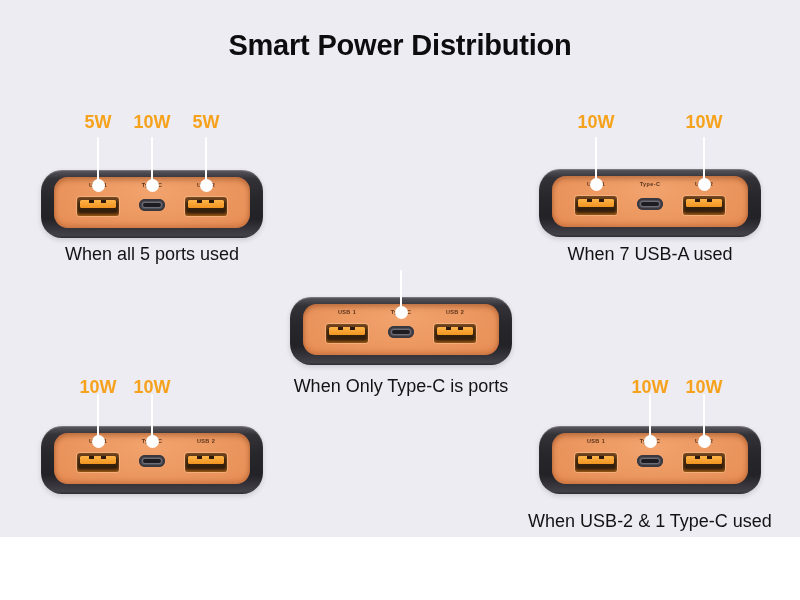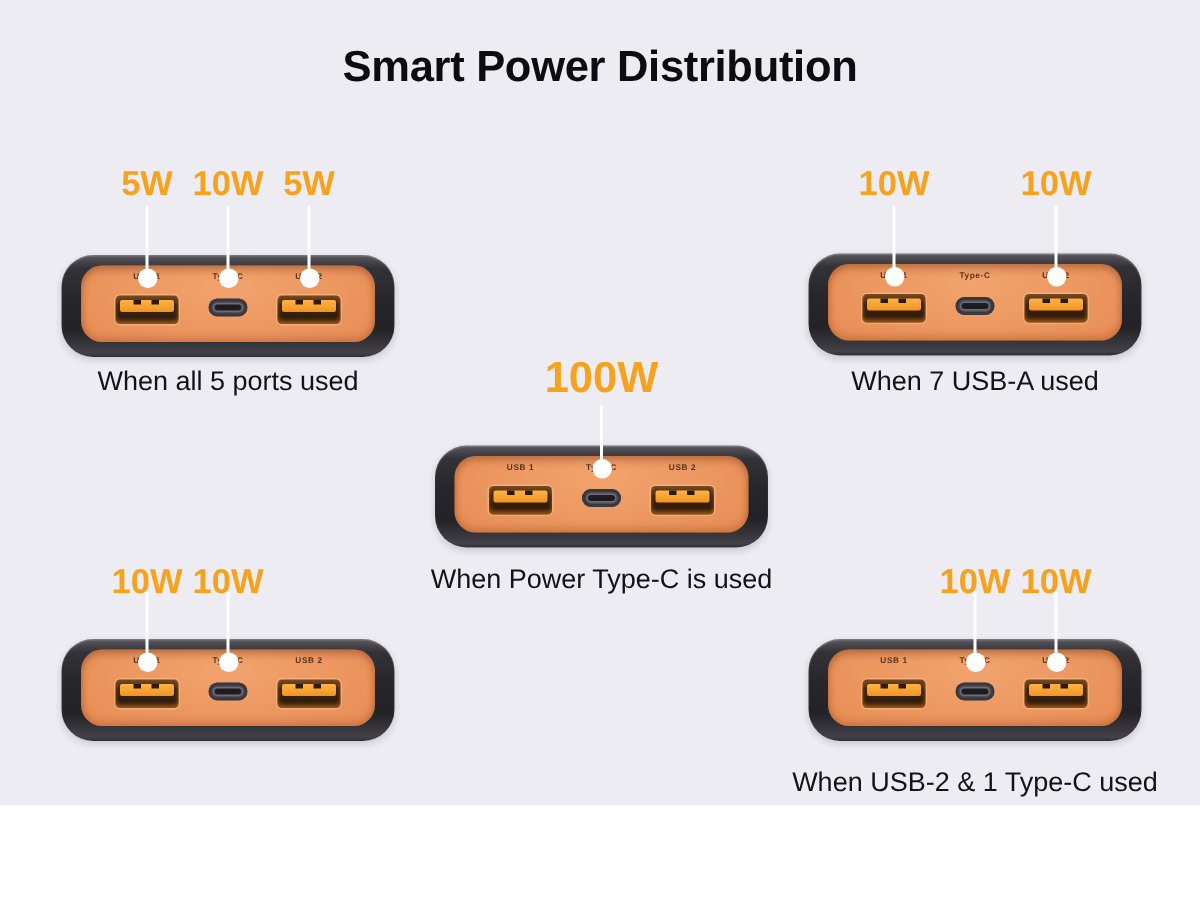--- a/index.html
+++ b/index.html
@@ -52,21 +52,21 @@
   }
   .dot {
     position:absolute; top:9px; width:13px; height:13px; border-radius:50%;
     background:#FFFFFF; z-index:4;
   }
   .cline {
     position:absolute; width:2.5px; background:#FFFFFF; border-radius:1.5px; z-index:3;
   }
   .watt {
     position:absolute; width:100px; text-align:center;
-    font-size:23px; line-height:30px; font-weight:700; color:#F6A21D; z-index:2;
+    font-size:18px; line-height:30px; font-weight:700; color:#F6A21D; z-index:2;
   }
   .watt-big {
     position:absolute; width:120px; text-align:center;
     font-size:29px; line-height:36px; font-weight:700; color:#F6A21D; z-index:2;
   }
   .caption {
     position:absolute; width:280px; text-align:center;
     font-size:18px; line-height:20px; font-weight:500; color:#131316;
   }
 </style>
@@ -107,33 +107,32 @@
     <div class="usba" style="left:36px"></div>
     <div class="usbc"></div>
     <div class="usba" style="left:144px"></div>
     <div class="dot" style="left:50.5px"></div>
     <div class="dot" style="left:158.5px"></div>
   </div>
   <div class="cline" style="left:594.75px;top:137px;height:48px"></div>
   <div class="cline" style="left:702.75px;top:137px;height:48px"></div>
   <div class="caption" style="left:510px;top:244px">When 7 USB-A used</div>
 
-  <div class="watt-big" style="left:341px;top:234px">100W</div>
   <div class="device" style="left:290px;top:297px">
     <div class="face"></div>
     <div class="plabel" style="left:35px">USB 1</div>
     <div class="plabel" style="left:89px">Type-C</div>
     <div class="plabel" style="left:143px">USB 2</div>
     <div class="usba" style="left:36px"></div>
     <div class="usbc"></div>
     <div class="usba" style="left:144px"></div>
     <div class="dot" style="left:104.5px"></div>
   </div>
   <div class="cline" style="left:399.75px;top:270px;height:43px"></div>
-  <div class="caption" style="left:261px;top:376px">When Power Type-C is used</div>
+  <div class="caption" style="left:261px;top:376px">When Only Type-C is ports</div>
 
   <div class="watt" style="left:48px;top:372px">10W</div>
   <div class="watt" style="left:102px;top:372px">10W</div>
   <div class="device" style="left:41px;top:426px">
     <div class="face"></div>
     <div class="plabel" style="left:35px">USB 1</div>
     <div class="plabel" style="left:89px">Type-C</div>
     <div class="plabel" style="left:143px">USB 2</div>
     <div class="usba" style="left:36px"></div>
     <div class="usbc"></div>

